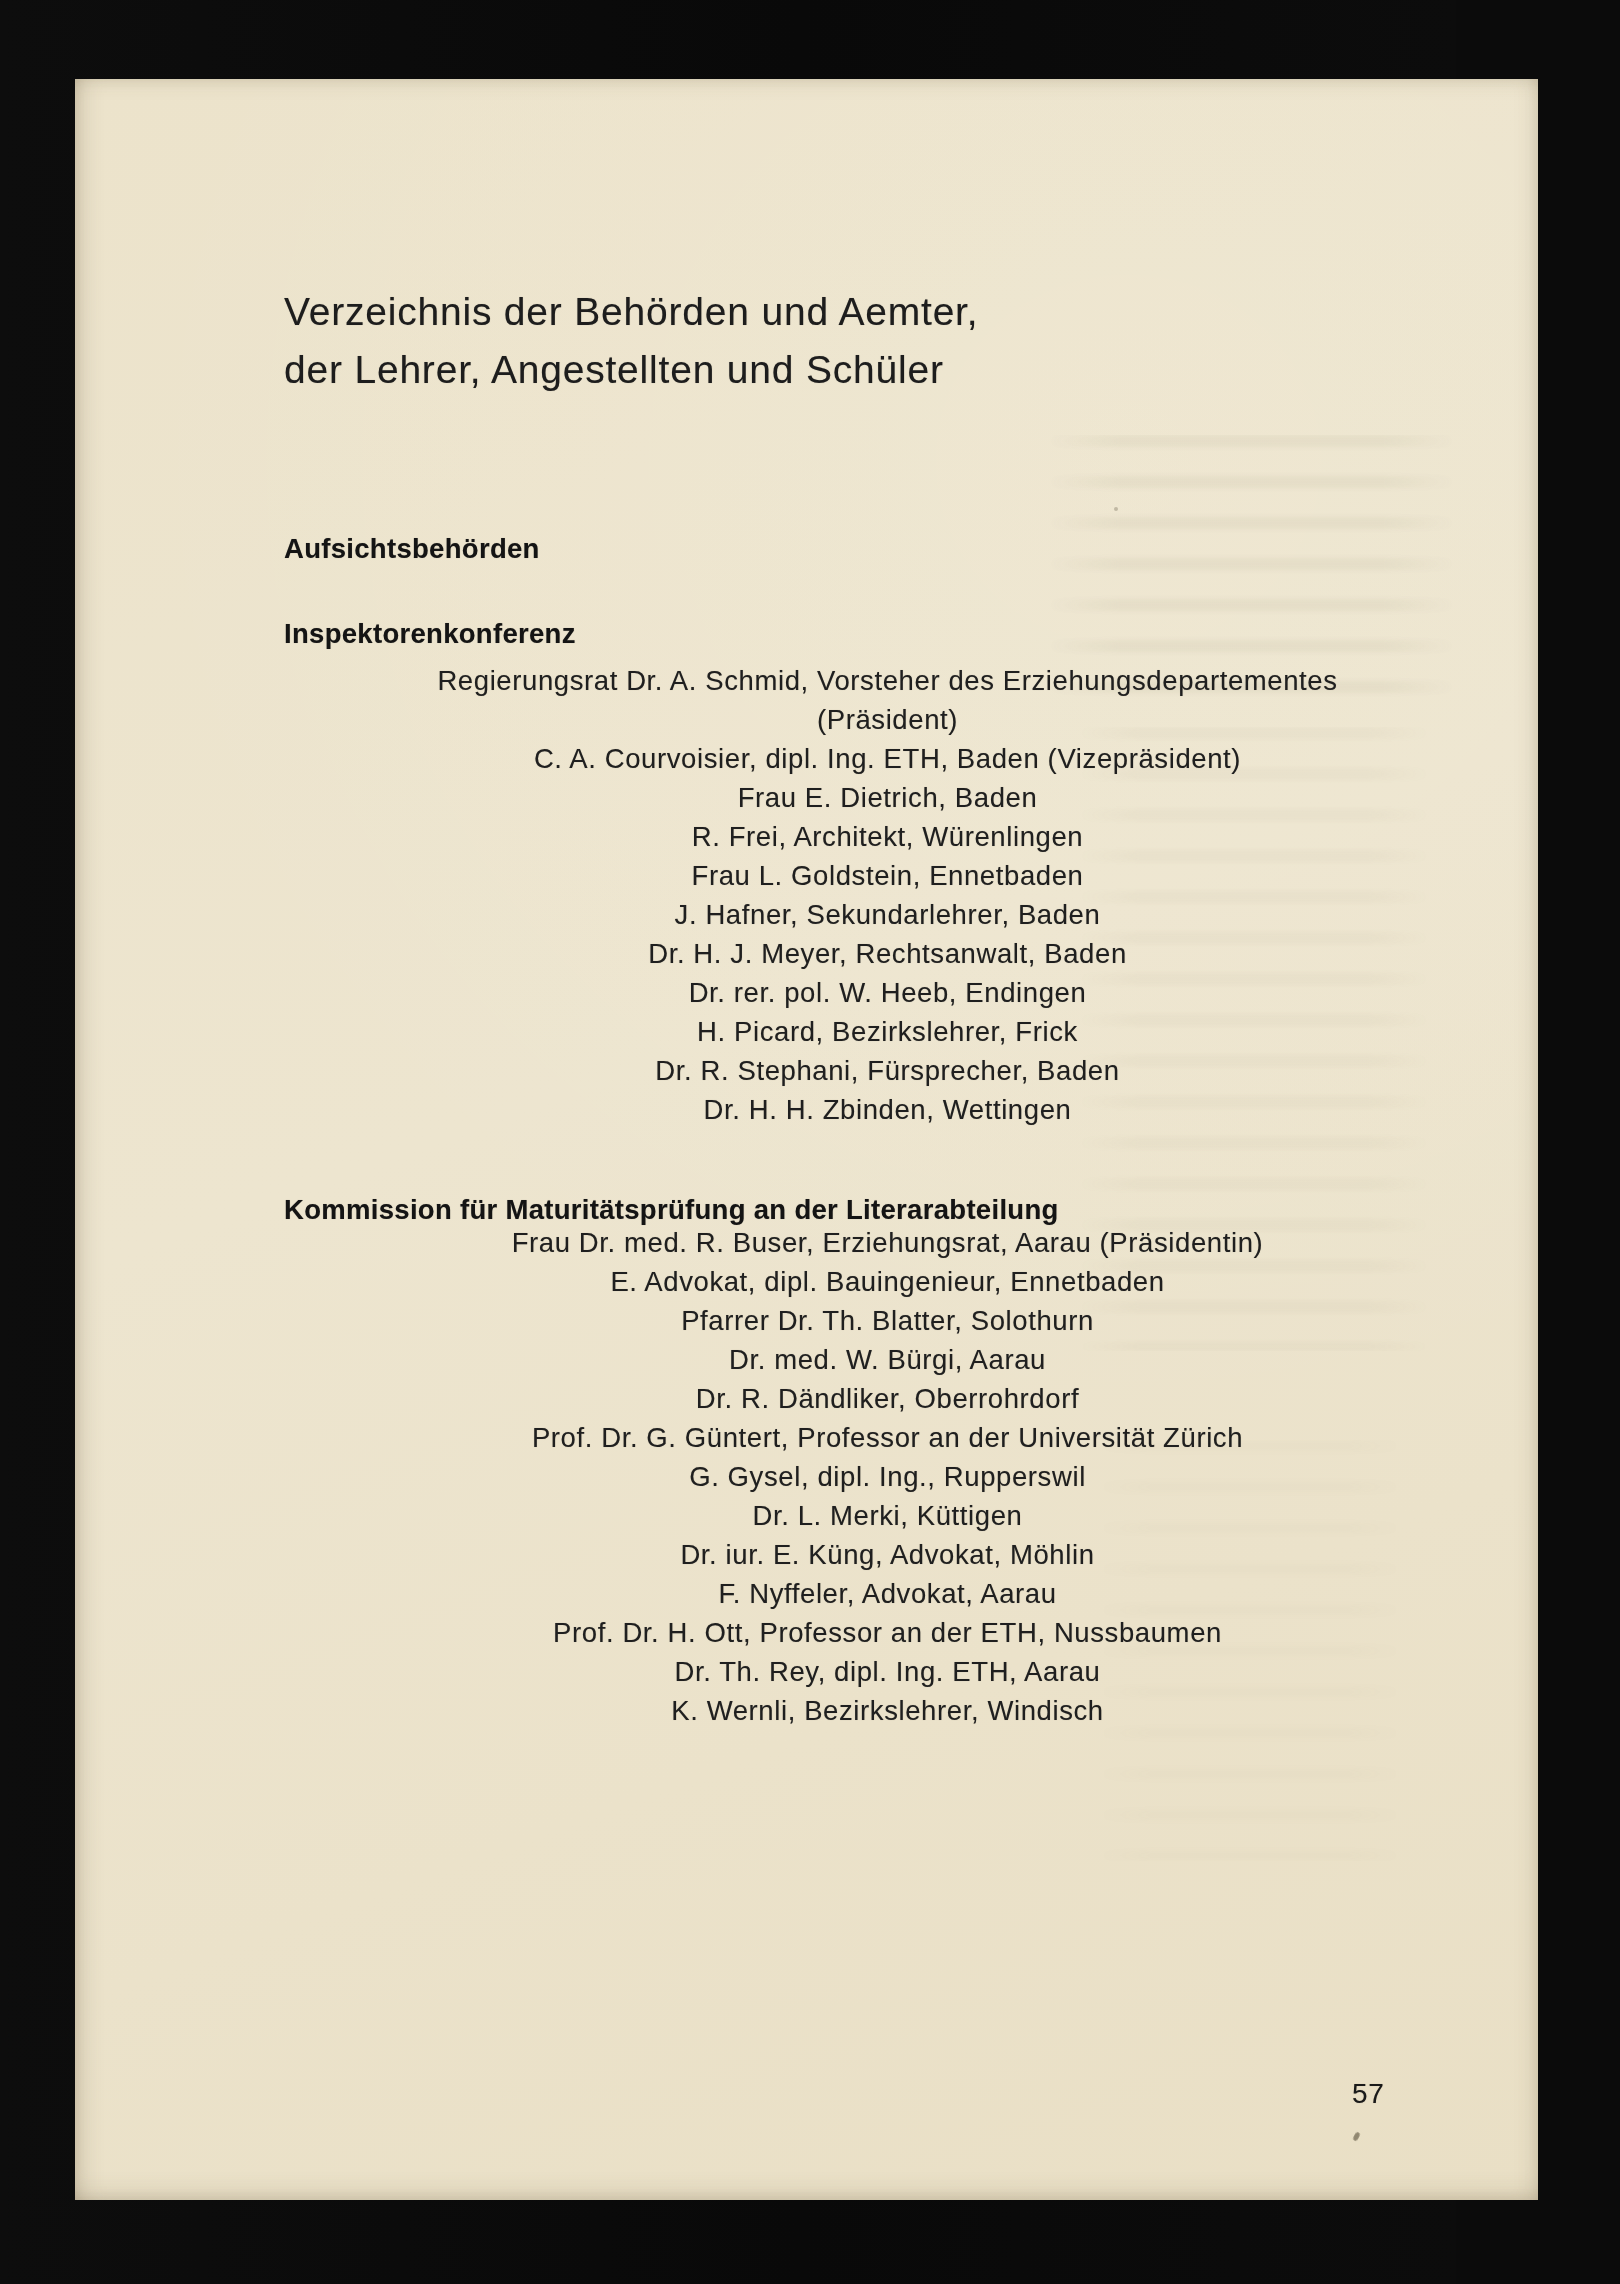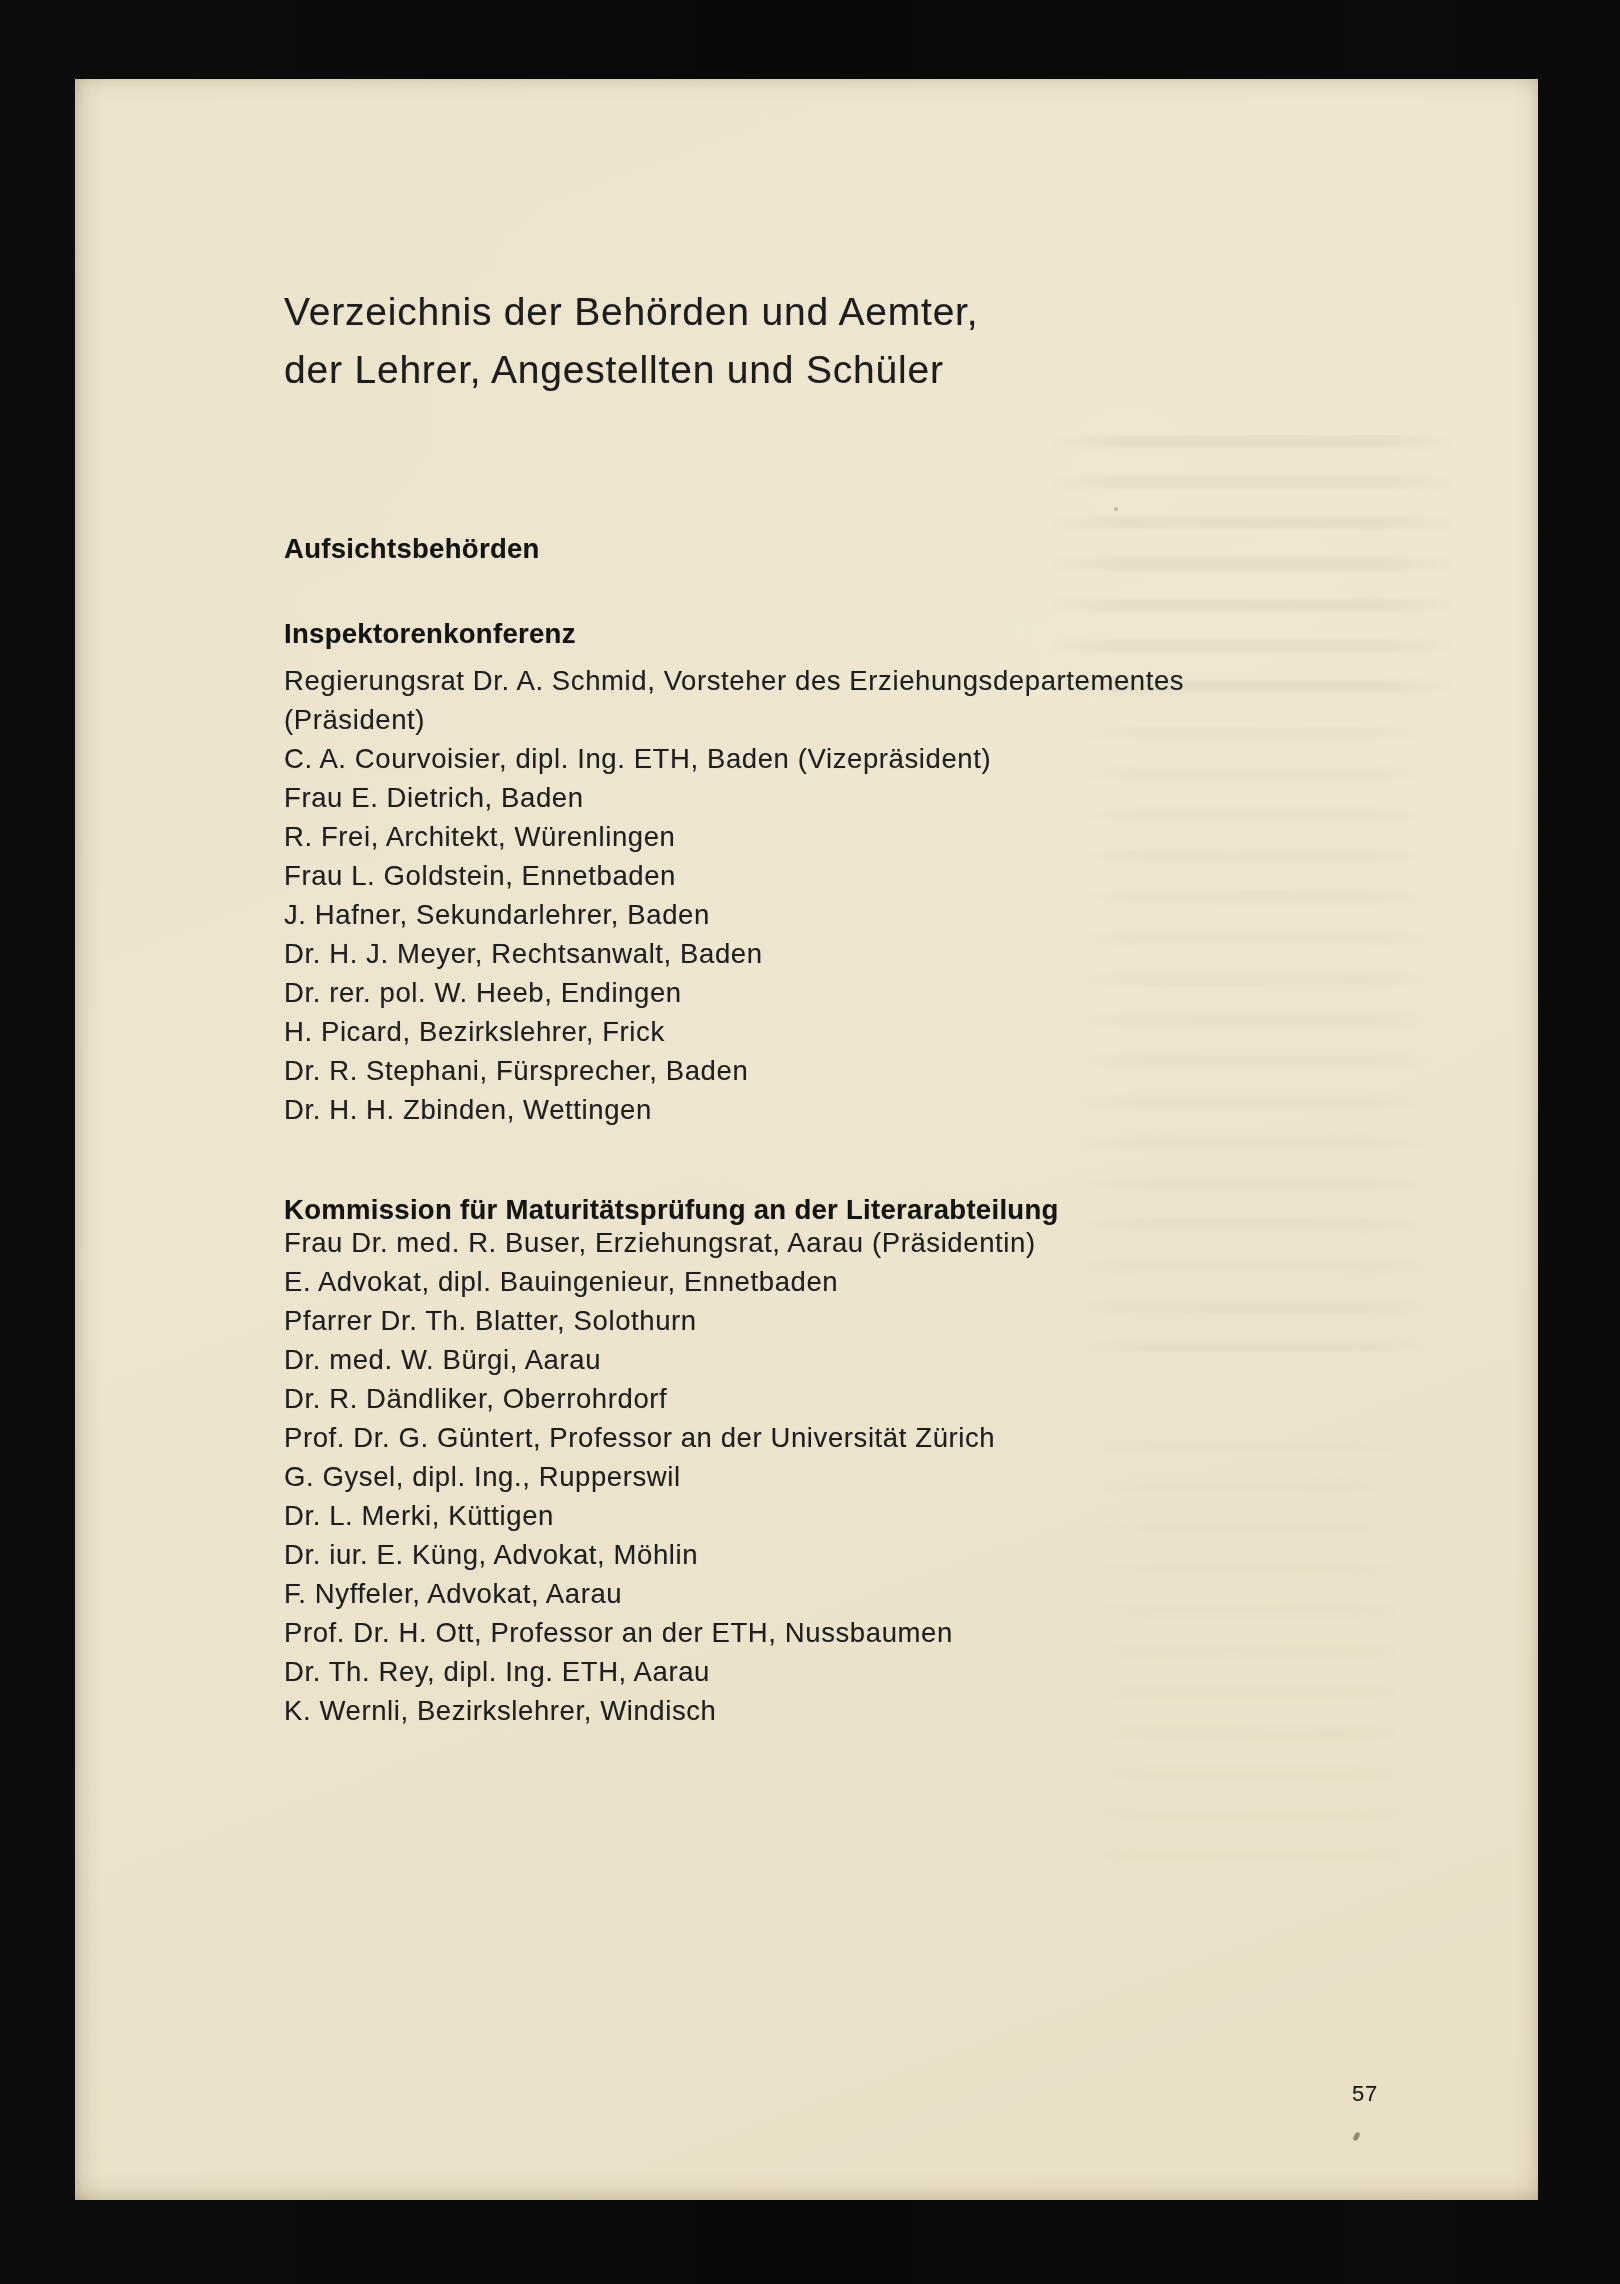--- a/index.html
+++ b/index.html
@@ -56,28 +56,29 @@
   .h-sub1{top:537px;}
   .h-sub2{top:1113px;}
   .h-sub3{top:1743px;}
 
   .member-list{
     position:absolute;left:209px;width:1207px;margin:0;padding:0;
     list-style:none;
     font-weight:400;font-size:27.5px;line-height:39px;
     letter-spacing:0.6px;color:#1f1f1f;
     text-shadow:0 0 0.8px rgba(40,36,28,0.30);
+    text-align:center;
   }
   .list-1{top:582px;}
   .list-2{top:1144px;}
   .list-3{top:1793px;}
 
   .page-number{
     position:absolute;left:1277px;top:1995px;
-    font-weight:400;font-size:22px;line-height:39px;
+    font-weight:400;font-size:28px;line-height:39px;
     letter-spacing:0.8px;color:#1a1a1a;
     text-shadow:0 0 0.8px rgba(40,36,28,0.35);
   }
   .speck{
     position:absolute;background:rgba(72,64,44,0.55);
     border-radius:50%;filter:blur(0.6px);
   }
   .speck-1{left:1279px;top:2053px;width:4.9px;height:9px;transform:rotate(28deg);}
   .speck-2{left:1039px;top:428px;width:4px;height:4px;opacity:.5;}
 </style>

